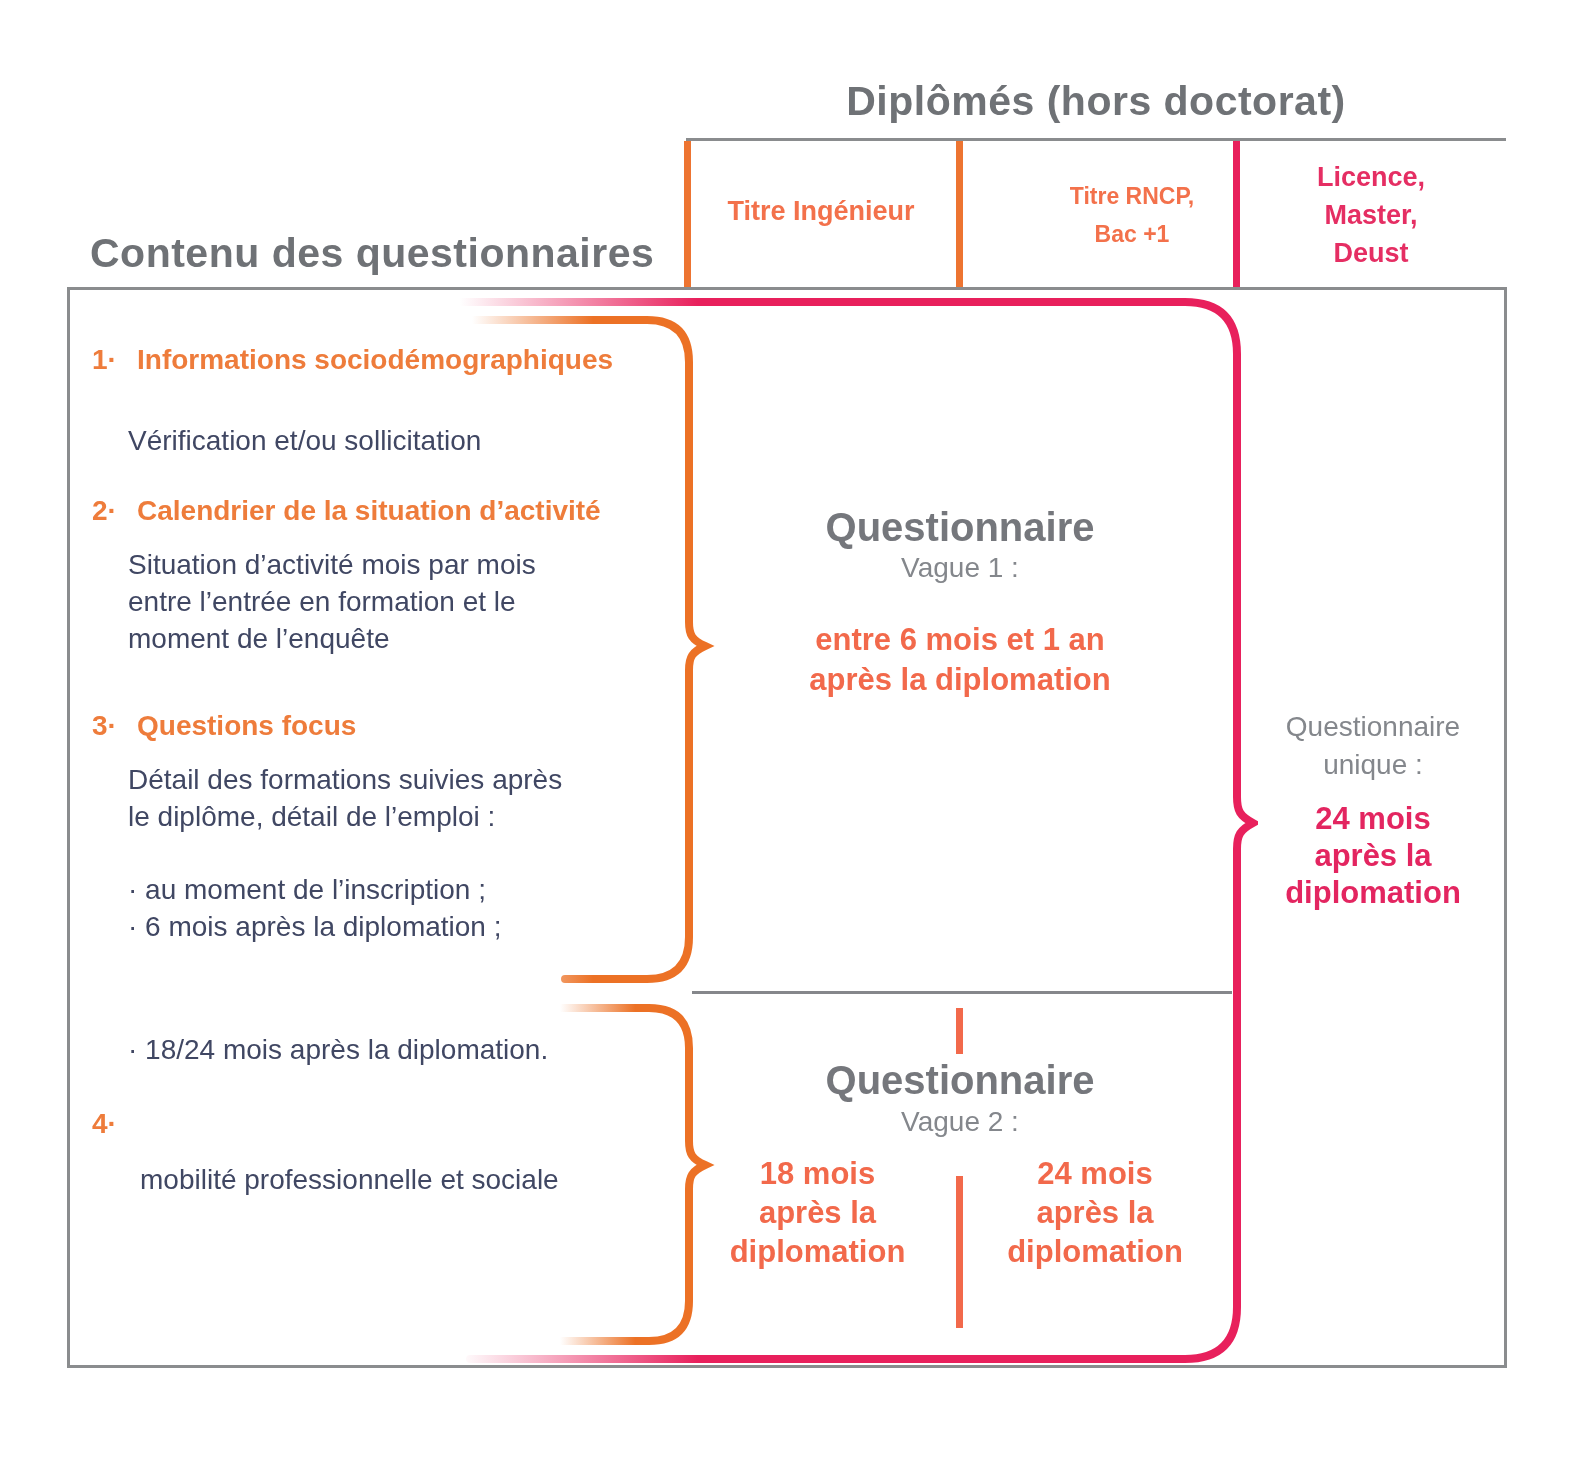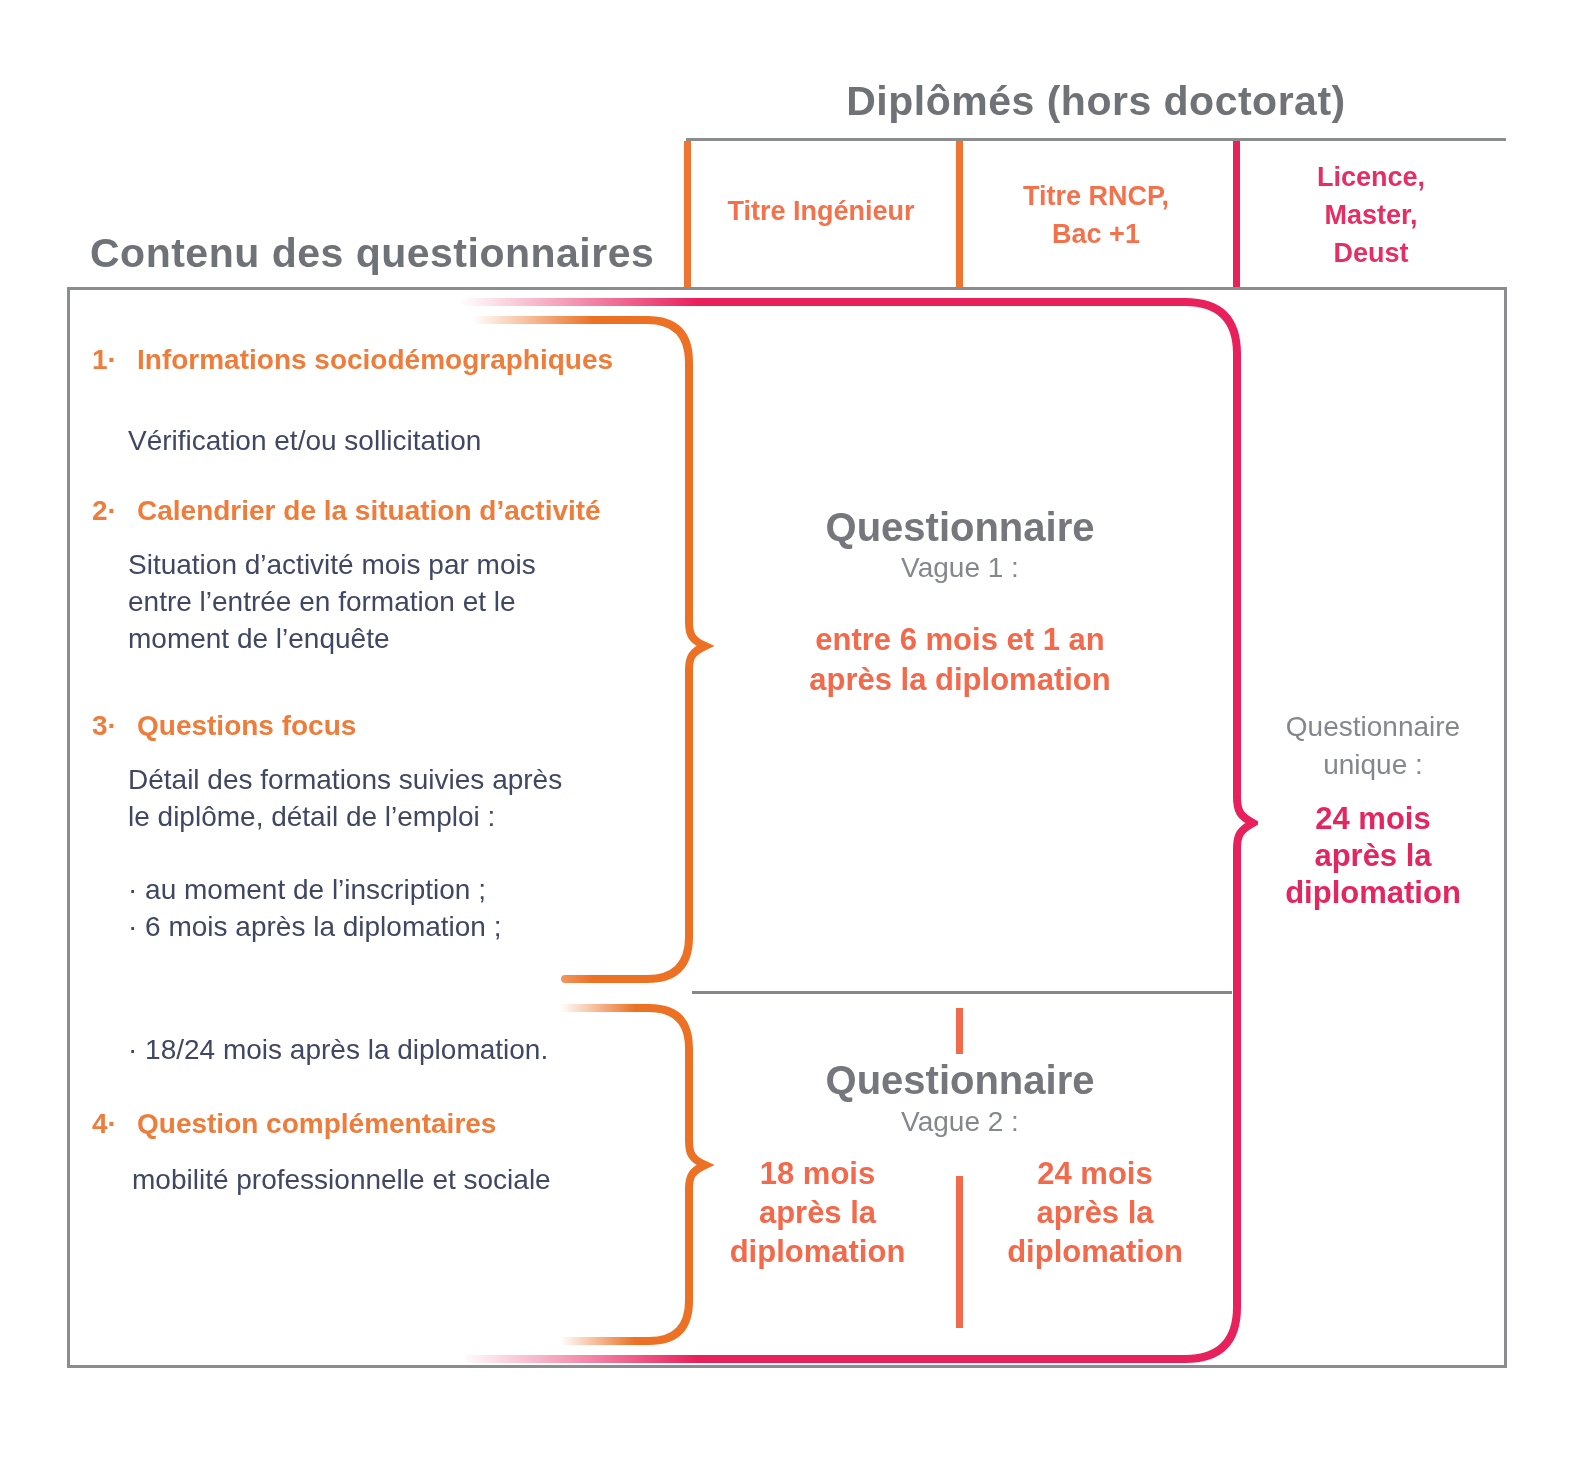--- a/index.html
+++ b/index.html
@@ -21,41 +21,41 @@
 
   
   #main-title{left:686px;top:78px;width:820px;font-size:41px;letter-spacing:.5px;}
   #left-title{left:90px;top:230px;font-size:41px;letter-spacing:.5px;}
   #header-topline{left:686px;top:138px;width:820px;height:3px;background:#8a8c8e;}
   .vsep{width:7px;top:141px;height:147px;}
   #sep-ing{left:684px;background:#ed7431;}
   #sep-rncp{left:956px;background:#ed7431;}
   #sep-lic{left:1233px;background:#e8205c;}
   #col-ing{left:690px;top:196px;width:262px;font-size:27px;}
-  #col-rncp{left:963px;top:177px;width:266px;font-size:27px;line-height:38px;}
+  #col-rncp{left:963px;top:177px;width:266px;font-size:23px;line-height:38px;padding-left:36px;}
   #col-lic{left:1240px;top:158px;width:262px;font-size:27px;line-height:38px;}
 
   
   #outer-box{left:67px;top:287px;width:1440px;height:1081px;border:3px solid #8a8c8e;
              box-sizing:border-box;background:#ffffff;}
 
   
   .item-row{display:flex;gap:11px;font-size:28px;}
   .item-num{min-width:34px;}
   .body-txt{font-size:28px;line-height:37px;}
   #item1{left:92px;top:344px;}
   #item1-body{left:128px;top:394px;margin-top:28px;}
   #item2{left:92px;top:495px;}
   #item2-body{left:128px;top:546px;}
   #item3{left:92px;top:710px;}
   #item3-body{left:128px;top:761px;}
   #item3-bullets{left:128px;top:871px;}
   #late-bullet{left:128px;top:1031px;}
   #item4{left:92px;top:1108px;}
-  #item4-body{left:132px;top:1161px;}
+  #item4-body{left:140px;top:1161px;}
 
   
   #v1-heading{left:700px;top:505px;width:520px;font-size:40px;}
   #v1-sub{left:700px;top:552px;width:520px;font-size:28px;}
   #v1-timing{left:700px;top:592px;width:520px;font-size:31px;line-height:40px;margin-top:28px;}
 
   
   #mid-divider{left:692px;top:991px;width:540px;height:3px;background:#85878b;}
   #v2-tick{left:956px;top:1008px;width:7px;height:46px;background:#f2694b;}
   #v2-line{left:956px;top:1176px;width:7px;height:152px;background:#f2694b;}
@@ -142,21 +142,20 @@
 </div>
 <div class="abs body-txt navy pre" id="item3-body">Détail des formations suivies après
 le diplôme, détail de l’emploi :</div>
 <div class="abs body-txt navy pre" id="item3-bullets">· au moment de l’inscription ;
 · 6 mois après la diplomation ;</div>
 
 <div class="abs body-txt navy" id="late-bullet">· 18/24 mois après la diplomation.</div>
 
 <div class="abs item-row" id="item4">
   <span class="item-num orange-item">4·</span>
-  <span class="orange-item">Question complémentaires</span>
 </div>
 <div class="abs body-txt navy" id="item4-body">mobilité professionnelle et sociale</div>
 
 <div class="abs ctr gray-q" id="v1-heading">Questionnaire</div>
 <div class="abs ctr gray-sub" id="v1-sub">Vague 1 :</div>
 <div class="abs ctr salmon pre" id="v1-timing">entre 6 mois et 1 an
 après la diplomation</div>
 
 <div class="abs" id="mid-divider"></div>
 <div class="abs" id="v2-tick"></div>

